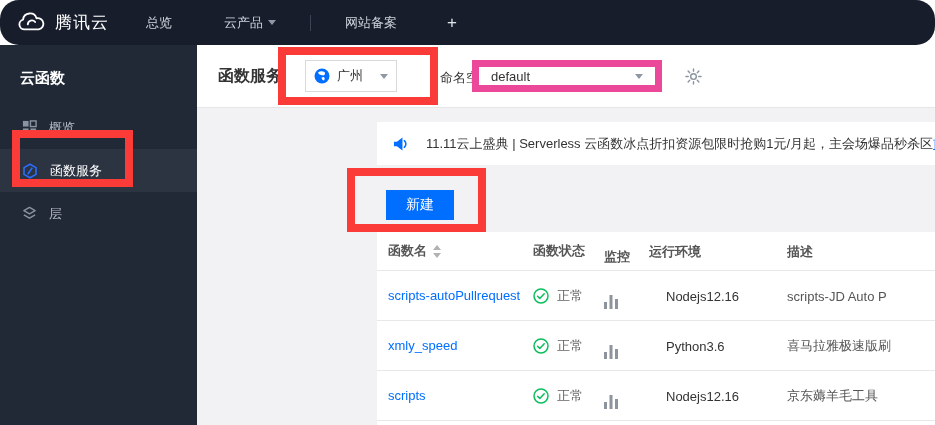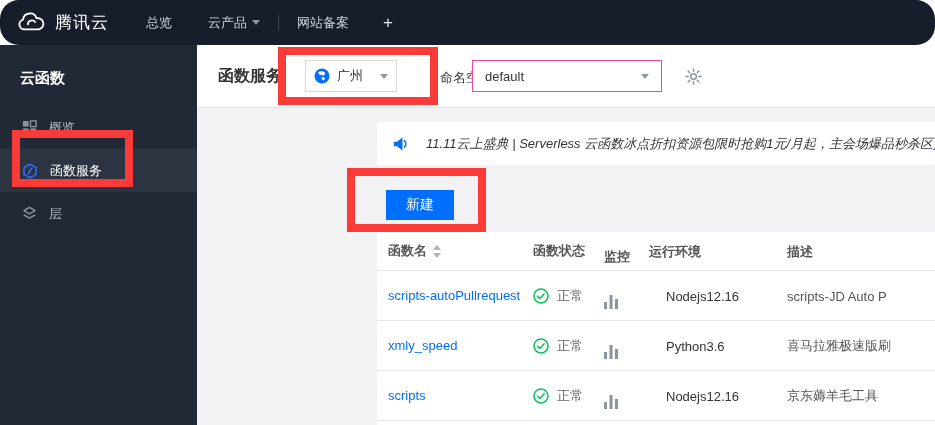--- a/index.html
+++ b/index.html
@@ -5,21 +5,21 @@
   * { margin:0; padding:0; box-sizing:border-box; }
   html,body { width:935px; height:425px; overflow:hidden; background:#fff;
     font-family:"Liberation Sans","DejaVu Sans",sans-serif; }
   .stage { position:relative; width:935px; height:425px; overflow:hidden; }
 
   
   .topbar { position:absolute; left:0; top:0; width:935px; height:45px;
     background:#171d2b; display:flex; align-items:center; z-index:2;border-radius:19px; }
   .brand { display:flex; align-items:center; gap:9px; padding-left:16px; width:128px; }
   .brand-name { color:#fff; font-size:17px; letter-spacing:1px; }
-  .topnav { display:flex; align-items:center; gap:0; }
+  .topnav { display:flex; align-items:center; gap:16px; }
   .topnav-item { color:#cfd4dd; font-size:13px; padding:0 18px; height:45px;
     display:flex; align-items:center; gap:5px; cursor:pointer; }
   .nav-divider { width:1px; height:16px; background:#3b4354; }
   .add-tab { color:#e2e6ec; font-size:17px; padding:0 16px; cursor:pointer; }
   .caret { width:0; height:0; border-left:4px solid transparent; border-right:4px solid transparent;
     border-top:5px solid #8f97a6; display:inline-block; }
 
   
   .sidebar { position:absolute; left:0; top:45px; width:197px; height:380px;
     background:#212936; z-index:1; }
@@ -33,28 +33,28 @@
     background:#f2f2f4; }
   .page-header { position:absolute; left:0; top:0; width:738px; height:63px;
     background:#fff; border-bottom:1px solid #e6e6e6; display:flex; align-items:center; }
   .page-title { font-size:16px; font-weight:bold; color:#333; margin-left:21px; }
   .region-select { position:absolute; left:108px; top:15px; width:92px; height:32px;
     border:1px solid #d9d9d9; background:#fff; display:flex; align-items:center;
     gap:7px; padding:0 8px; font-size:13px; color:#333; cursor:pointer; }
   .region-select .caret { margin-left:auto; }
   .ns-label { position:absolute; left:243px; top:24px; font-size:13px; color:#333; }
   .ns-select { position:absolute; left:275px; top:15px; width:190px; height:32px;
-    border:1px solid #ec4899; background:#fff; display:flex; align-items:center;
+    border:7px solid #ec4899; background:#fff; display:flex; align-items:center;
     padding:0 12px; font-size:13px; color:#333; cursor:pointer; }
   .ns-select .caret { margin-left:auto; }
   .gear { position:absolute; left:488px; top:23px; cursor:pointer; }
 
   
   .banner { position:absolute; left:180px; top:77px; width:558px; height:43px;
-    background:#fff; display:flex; align-items:center; overflow:hidden; white-space:nowrap;font-style:italic; }
+    background:#fff; display:flex; align-items:center; overflow:hidden; white-space:nowrap; }
   .banner-icon { margin:0 16px 0 16px; flex:0 0 auto; }
   .banner-text { font-size:13px; color:#333; }
   .banner-link { font-size:13px; color:#006eff; text-decoration:underline; cursor:pointer; }
 
   
   .create-btn { position:absolute; left:180px; top:145px; width:68px; height:30px;
     background:#006eff; color:#fff; font-size:14px; border:none; cursor:pointer;
     display:flex; align-items:center; justify-content:center;margin-left:9px; }
 
   

